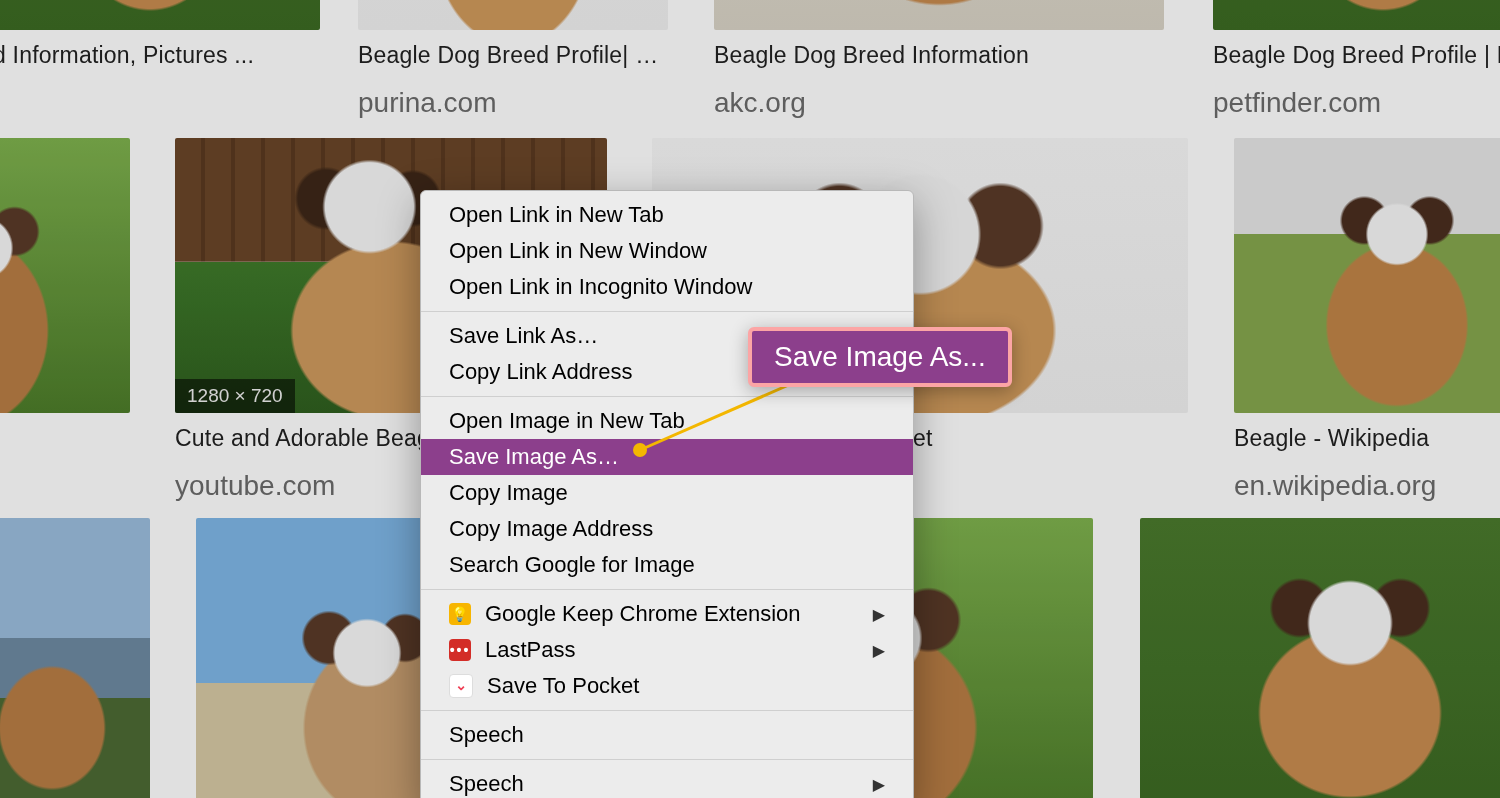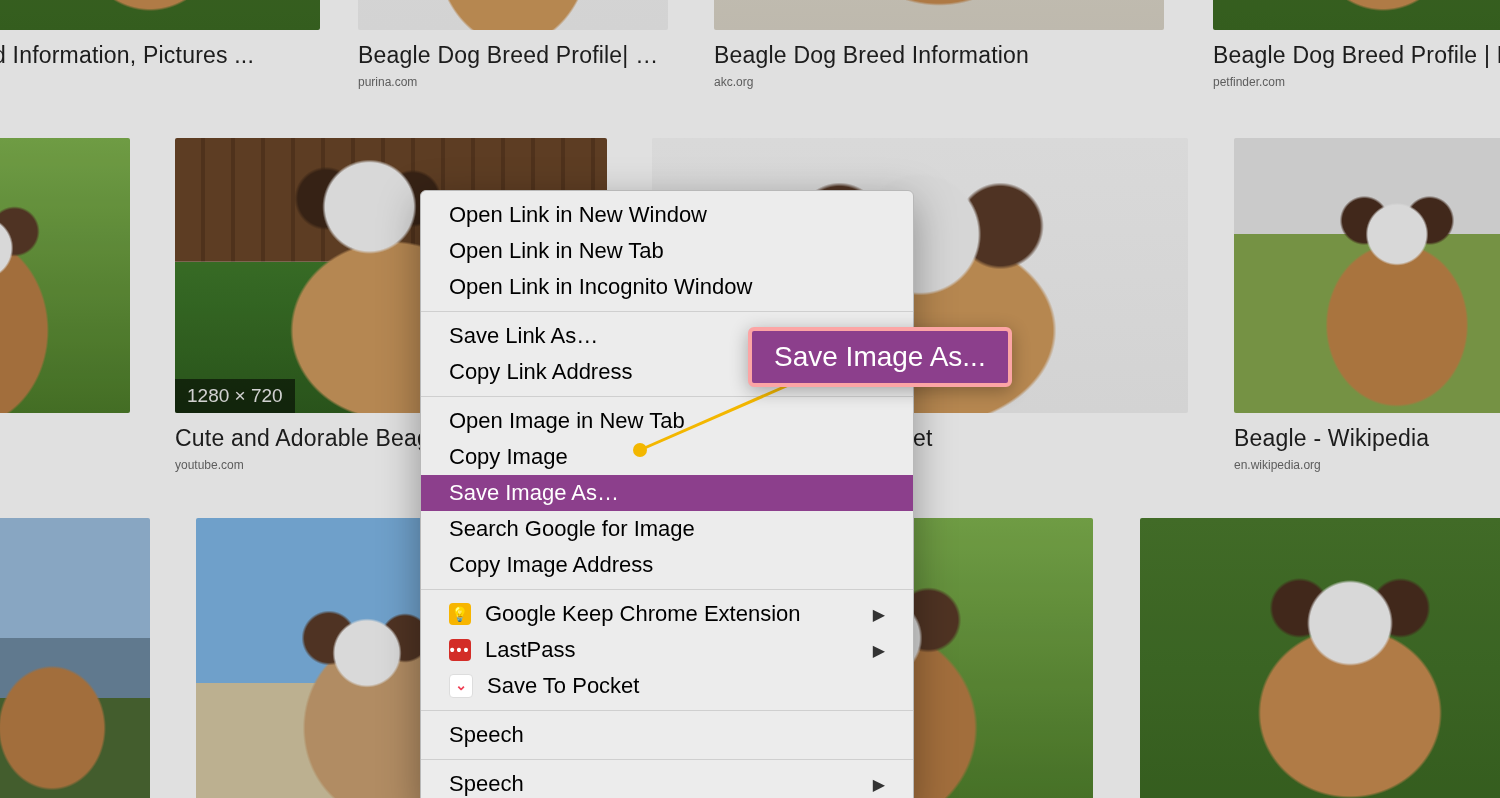--- a/index.html
+++ b/index.html
@@ -6,21 +6,21 @@
     font-family:-apple-system,"Helvetica Neue",Arial,sans-serif;background:#fff;}
   
   .page{position:relative;width:1500px;height:798px;background:#fff;}
   .dim{position:absolute;inset:0;background:rgba(0,0,0,0.12);pointer-events:none;}
 
   
   .tile{position:absolute;}
   .thumb{background:#d6d6d6;border-radius:2px;position:relative;overflow:hidden;}
   .caption-title{margin-top:12px;font-size:23px;color:#222;letter-spacing:.2px;
     white-space:nowrap;overflow:hidden;text-overflow:ellipsis;}
-  .caption-site{margin-top:6px;font-size:12px;color:#6b6b6b;}
+  .caption-site{margin-top:18px;font-size:28px;color:#6b6b6b;}
 
   .size-badge{position:absolute;left:0;bottom:0;background:rgba(0,0,0,.55);
     color:#eee;font-size:19px;padding:6px 12px;}
 
   
   .dog-a{background:
     radial-gradient(circle at 50% 35%, #f4f4f4 0 18%, transparent 19%),
     radial-gradient(circle at 35% 32%, #5a3b28 0 10%, transparent 11%),
     radial-gradient(circle at 65% 32%, #5a3b28 0 10%, transparent 11%),
     radial-gradient(ellipse at 50% 70%, #d09a5c 0 35%, transparent 36%),
@@ -153,50 +153,50 @@
     <div class="thumb grass2" style="height:300px;"></div>
   </div>
   <div class="tile" style="left:1140px;top:518px;width:420px;">
     <div class="thumb grass" style="height:300px;"></div>
   </div>
 
   <div class="dim"></div>
 
   <div class="ctxmenu">
     <div class="mi">
+        <span>Open Link in New Tab</span>
+      </div>
+    <div class="mi">
         <span>Open Link in New Window</span>
       </div>
     <div class="mi">
-        <span>Open Link in New Tab</span>
-      </div>
-    <div class="mi">
         <span>Open Link in Incognito Window</span>
       </div>
     <div class="sep"></div>
     <div class="mi">
         <span>Save Link As…</span>
       </div>
     <div class="mi">
         <span>Copy Link Address</span>
       </div>
     <div class="sep"></div>
     <div class="mi">
         <span>Open Image in New Tab</span>
-      </div>
-    <div class="mi">
-        <span>Copy Image</span>
       </div>
     <div class="mi hl">
         <span>Save Image As…</span>
       </div>
     <div class="mi">
+        <span>Copy Image</span>
+      </div>
+    <div class="mi">
+        <span>Copy Image Address</span>
+      </div>
+    <div class="mi">
         <span>Search Google for Image</span>
-      </div>
-    <div class="mi">
-        <span>Copy Image Address</span>
       </div>
     <div class="sep"></div>
 
     <div class="mi">
       <span class="ext-ico ico-keep">💡</span>
       <span>Google Keep Chrome Extension</span>
       <span class="spacer"></span>
         <span class="arrow">▶</span>
     </div>
     <div class="mi">

